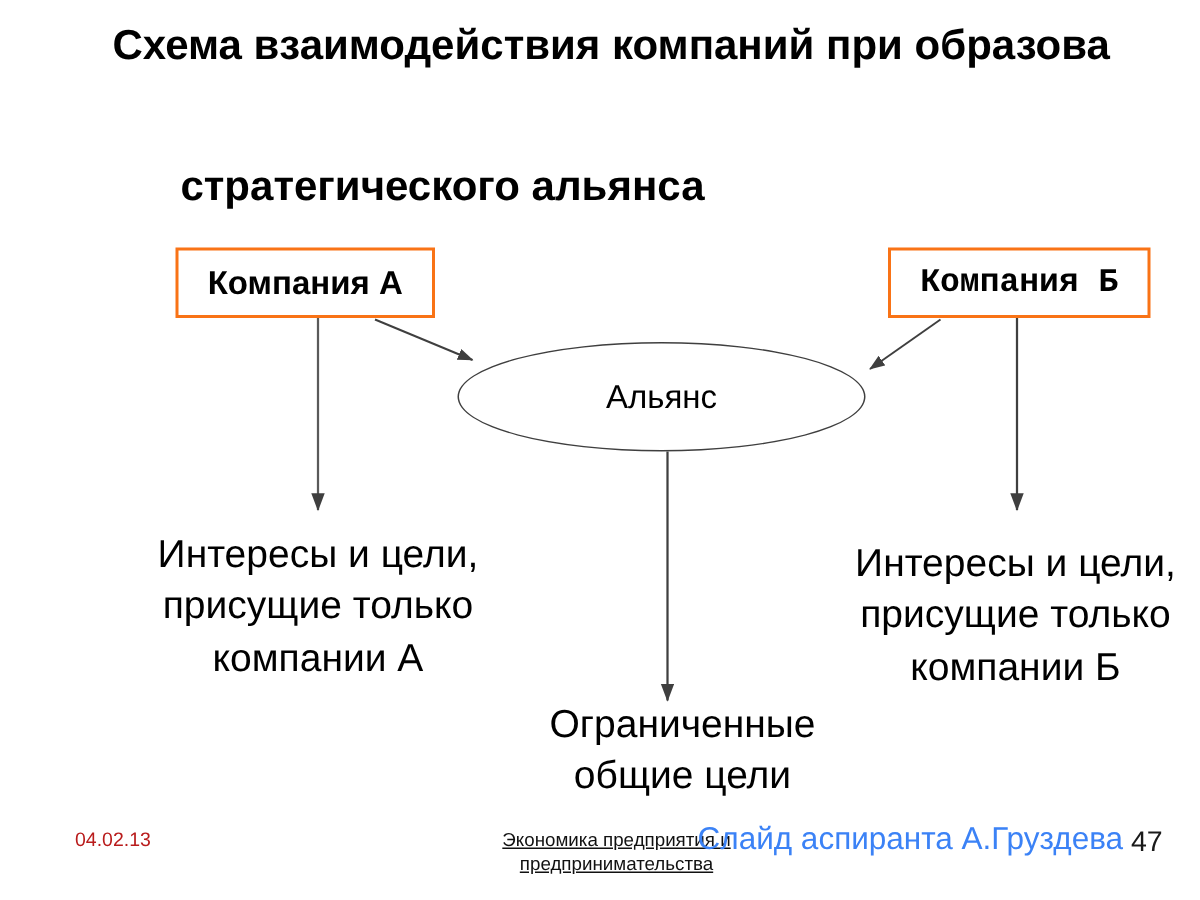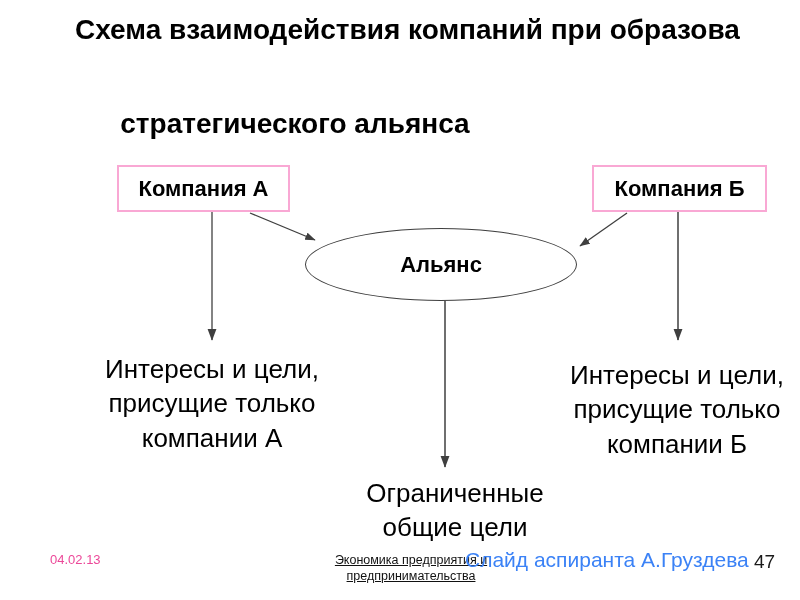--- a/index.html
+++ b/index.html
@@ -17,53 +17,53 @@
     position: absolute; left: 75px; top: 14px;
     font-size: 28px; font-weight: bold; white-space: nowrap;
   }
   .title-line2 {
     position: absolute; left: 0; top: 60px; width: 590px;
     font-size: 28px; font-weight: bold; text-align: center; white-space: nowrap; margin-top: 48px;
   }
 
   .node-box {
     position: absolute;
-    border: 2px solid #f9a8d4;
+    border: 2px solid #f97316;
     background: #fff;
     display: flex; align-items: center; justify-content: center;
     font-size: 22px; font-weight: bold;
     box-sizing: border-box;
   }
   .box-a { left: 117px; top: 165px; width: 173px; height: 47px; }
-  .box-b { left: 592px; top: 165px; width: 175px; height: 47px; }
+  .box-b { left: 592px; top: 165px; width: 175px; height: 47px; font-family: Liberation Mono, monospace; }
 
   .ellipse {
     position: absolute; left: 305px; top: 228px; width: 272px; height: 73px;
     border: 1.5px solid #3f3f3f; border-radius: 50%;
     background: #fff;
     display: flex; align-items: center; justify-content: center;
-    font-size: 22px; font-weight: bold;
+    font-size: 22px; font-weight: normal;
     box-sizing: border-box;
   }
 
   .body-label {
     position: absolute;
     font-size: 26px; line-height: 1.32;
     text-align: center;
     white-space: pre-line;
   }
   .label-a { left: 92px;  top: 352px; width: 240px; }
   .label-b { left: 557px; top: 358px; width: 240px; }
-  .label-c { left: 345px; top: 476px; width: 220px; }
+  .label-c { left: 345px; top: 465px; width: 220px; }
 
   svg.connectors { position: absolute; left: 0; top: 0; pointer-events: none; }
 
   .footer-date {
     position: absolute; left: 50px; top: 552px;
-    font-size: 13px; color: #ec4899;
+    font-size: 13px; color: #b91c1c;
   }
   .footer-course {
     position: absolute; left: 315px; top: 553px; width: 192px;
     font-size: 12.5px; line-height: 1.25; text-align: center;
     color: #111; white-space: pre-line; text-decoration: underline;
   }
   .footer-number {
     position: absolute; left: 722px; top: 551px;
     font-size: 19px; color: #1a1a1a; margin-left: 32px;
   }

